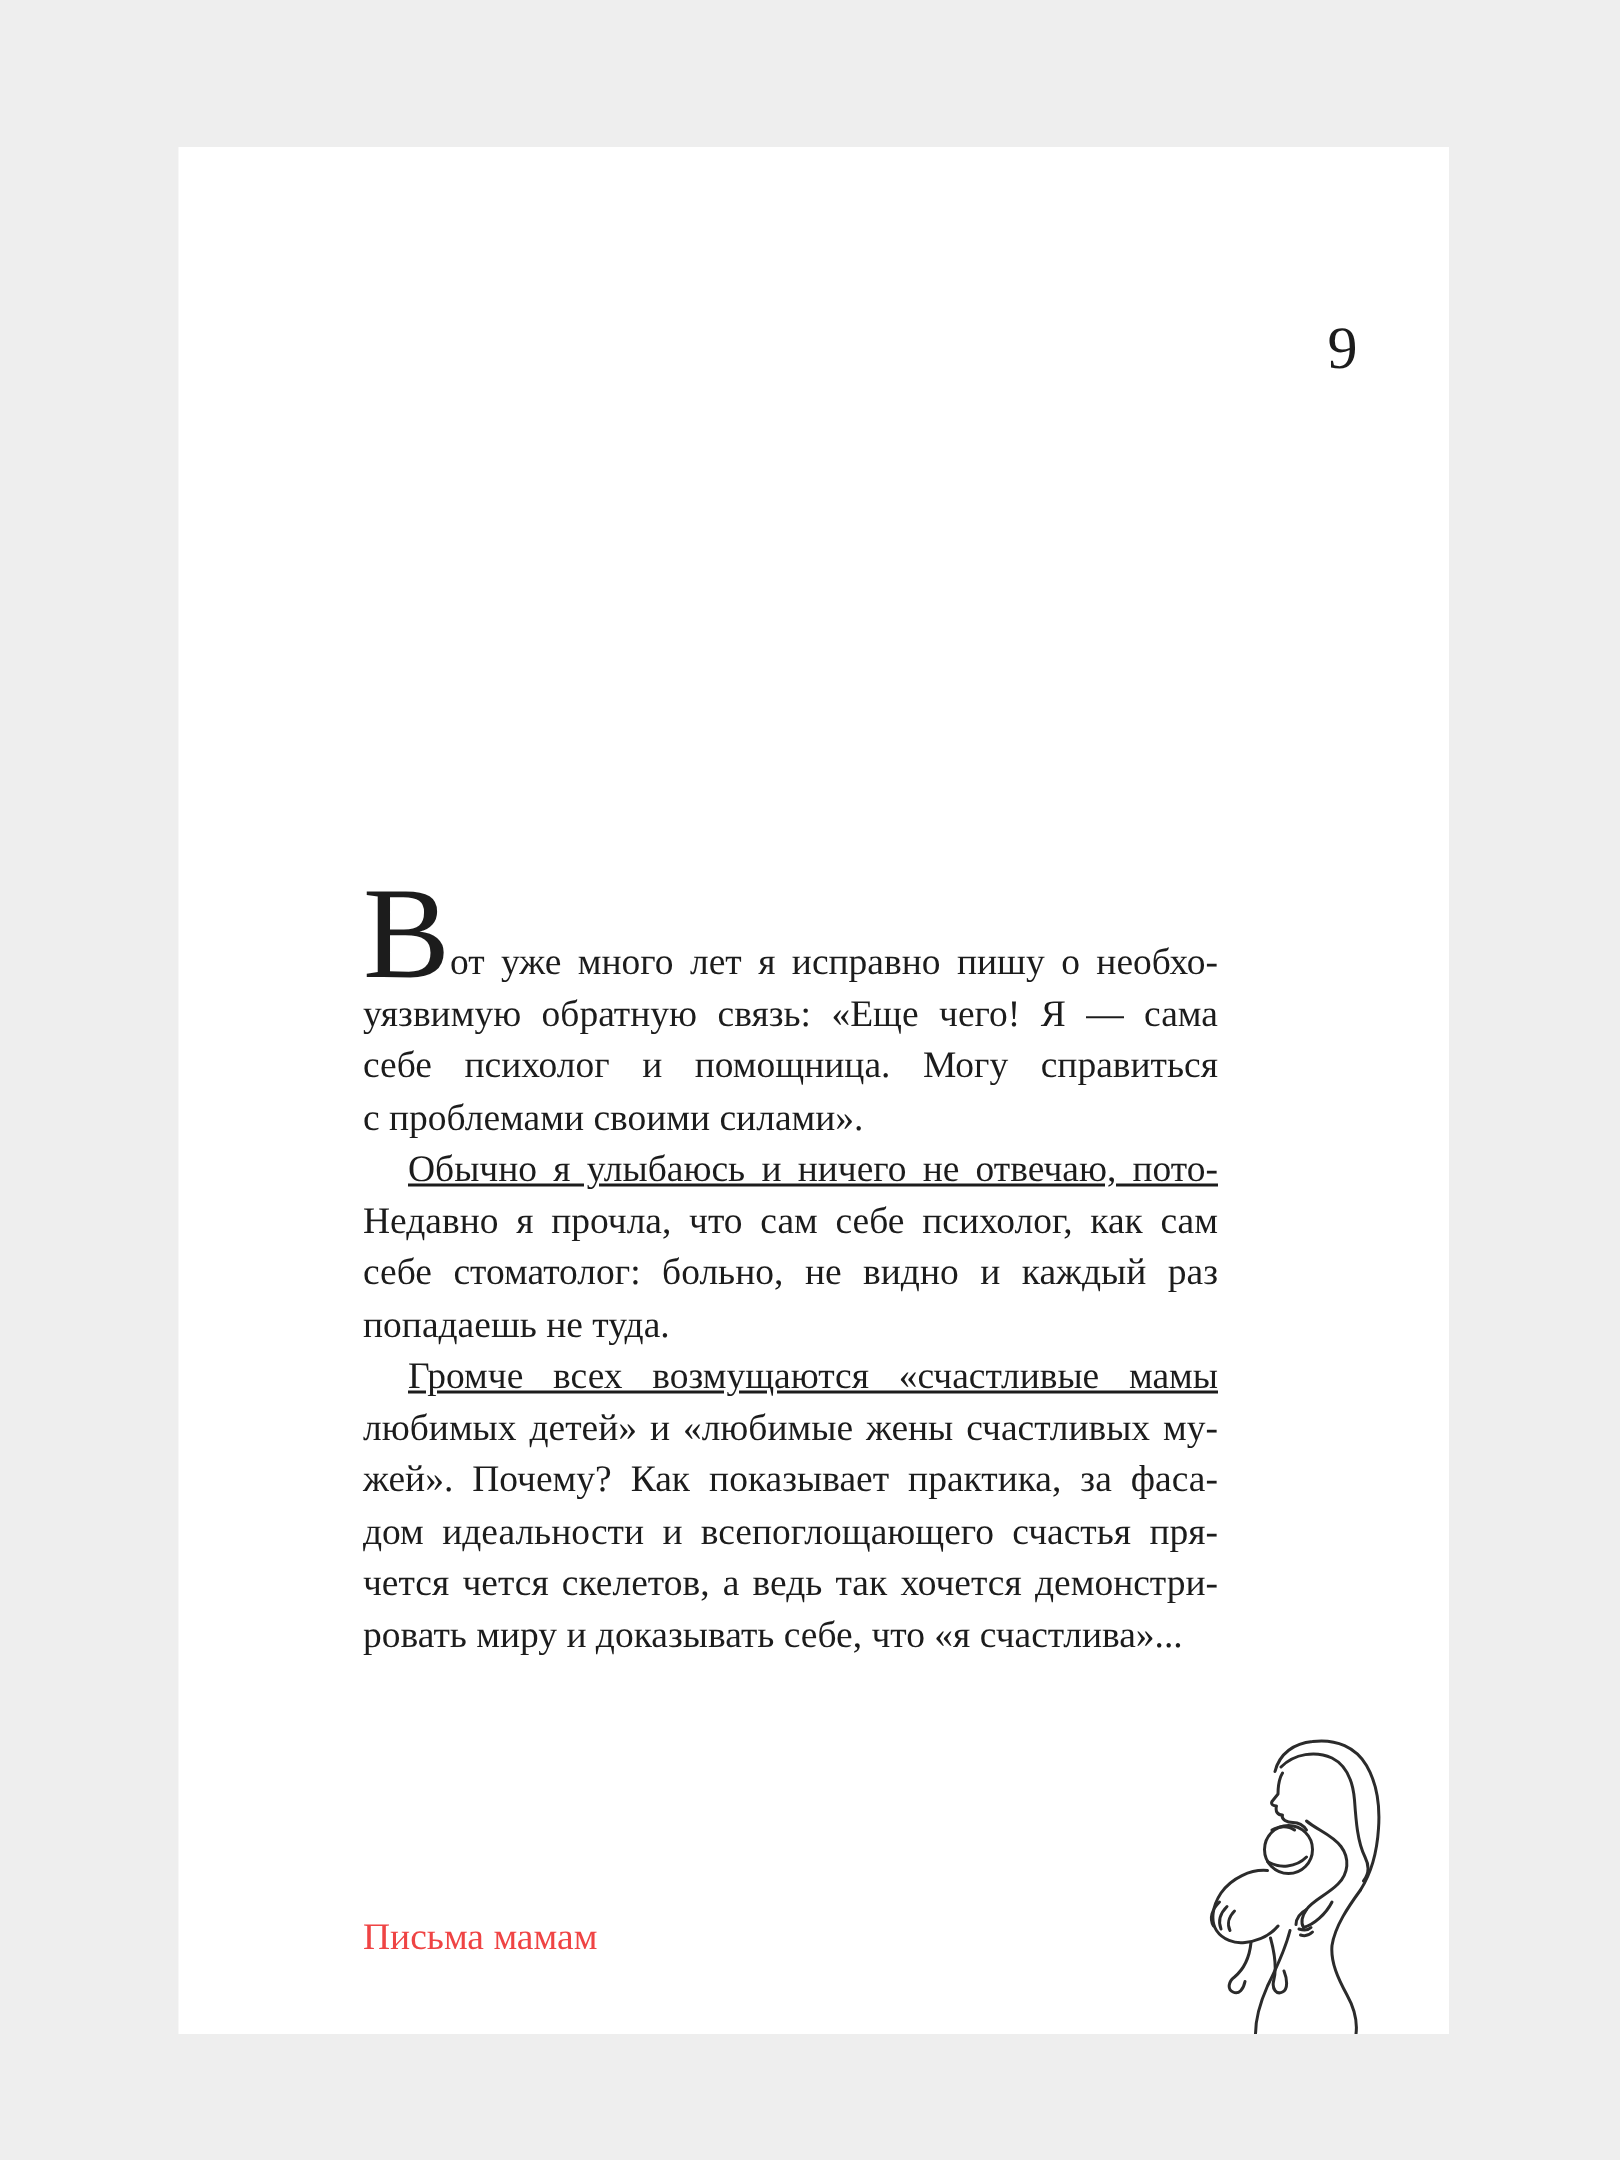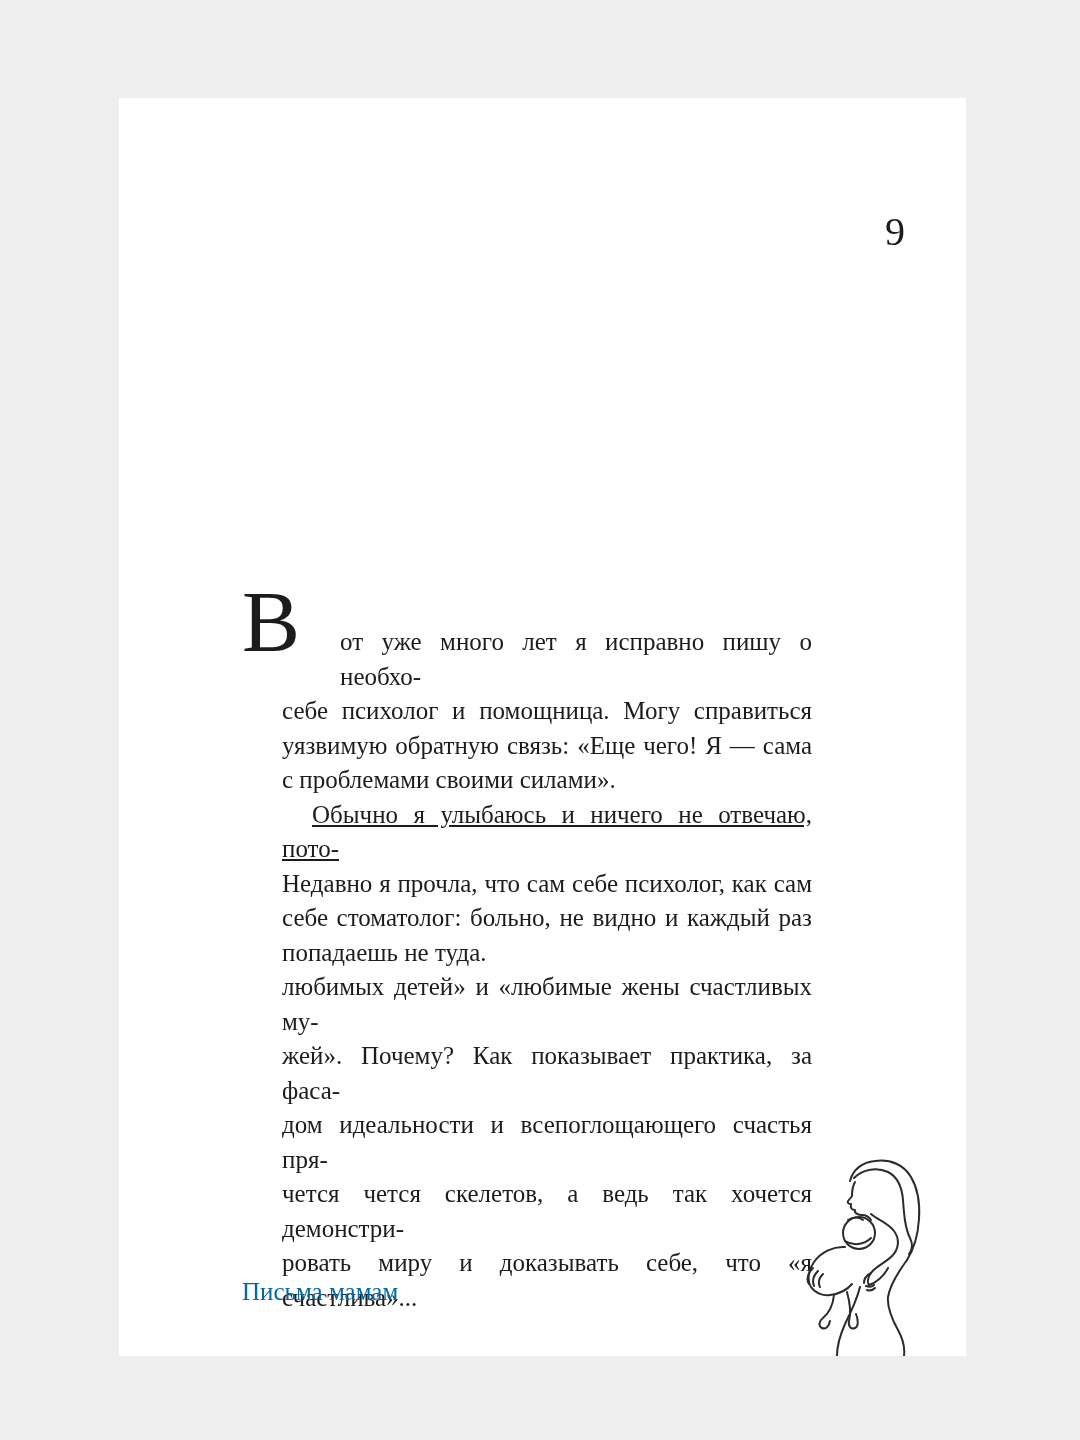--- a/index.html
+++ b/index.html
@@ -48,31 +48,30 @@
     top: -47px;
     font-size: 87px;
     line-height: 87px;
     color: #1c1c1c;
   }
   .line {
     text-align: justify;
     text-align-last: justify;
     text-justify: inter-word;
     white-space: normal;
-    margin-left: 40px;
   }
   .line.last { text-align-last: left; }
   .line.indent { text-indent: 30px; text-decoration: underline; }
   .line.dropcap-line { padding-left: 58px; }
   .running-footer {
     position: absolute;
     left: 123px;
     top: 1180px;
     font-size: 25px;
-    color: #0369a1;
+    color: #ef4444;
   }
   .illustration {
     position: absolute;
     right: 16px;
     bottom: 0;
     width: 150px;
     height: 200px;
   }
   .illustration svg { display: block; width: 100%; height: 100%; }
 </style>
@@ -82,31 +81,32 @@
 <div class="backdrop">
   <div class="book-page">
 
     <div class="page-number">9</div>
 
     <div class="text-block">
       <span class="dropcap">В</span>
       <div id="paragraphs">
           <div class="paragraph">
             <div class="line dropcap-line">от уже много лет я исправно пишу о необхо-</div>
+            <div class="line">уязвимую обратную связь: «Еще чего! Я — сама</div>
             <div class="line">себе психолог и помощница. Могу справиться</div>
-            <div class="line">уязвимую обратную связь: «Еще чего! Я — сама</div>
             <div class="line last">с проблемами своими силами».</div>
           </div>
           <div class="paragraph">
             <div class="line indent">Обычно я улыбаюсь и ничего не отвечаю, пото-</div>
             <div class="line">Недавно я прочла, что сам себе психолог, как сам</div>
             <div class="line">себе стоматолог: больно, не видно и каждый раз</div>
             <div class="line last">попадаешь не туда.</div>
           </div>
           <div class="paragraph">
+            <div class="line indent">Громче всех возмущаются «счастливые мамы</div>
             <div class="line">любимых детей» и «любимые жены счастливых му-</div>
             <div class="line">жей». Почему? Как показывает практика, за фаса-</div>
             <div class="line">дом идеальности и всепоглощающего счастья пря-</div>
             <div class="line">чется чется скелетов, а ведь так хочется демонстри-</div>
             <div class="line last">ровать миру и доказывать себе, что «я счастлива»...</div>
           </div>
         </div>
     </div>
 
     <div class="running-footer">Письма мамам</div>

